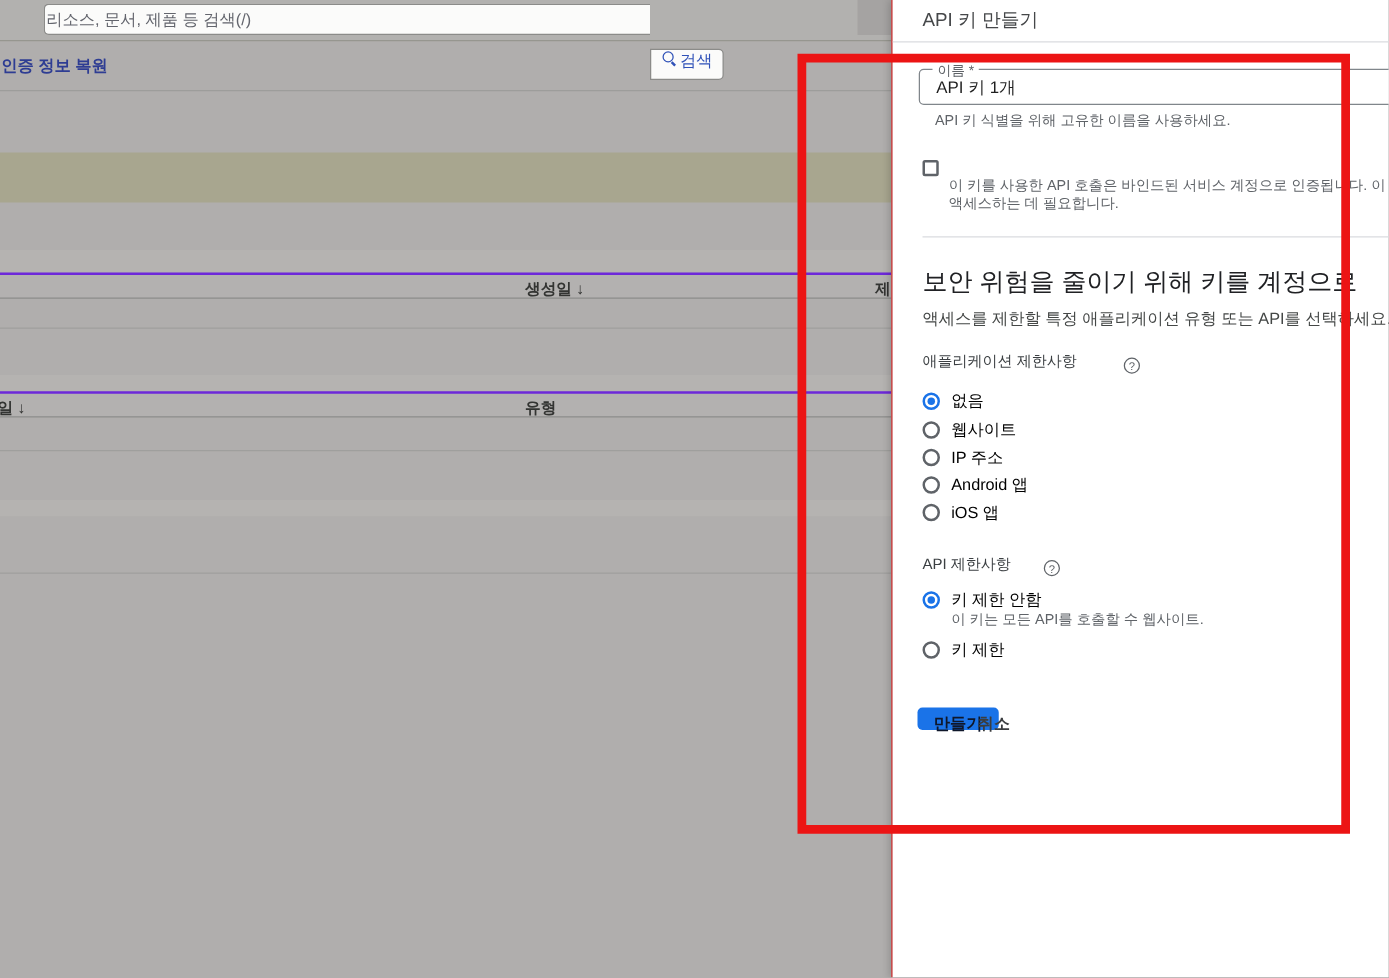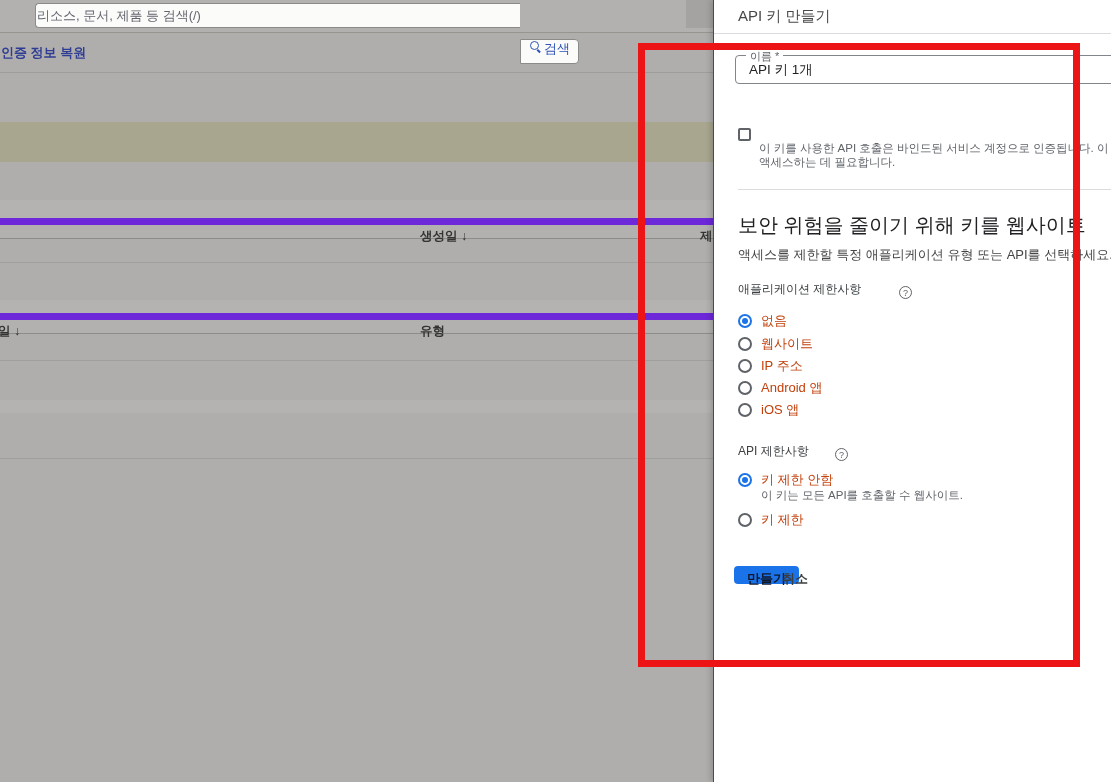--- a/index.html
+++ b/index.html
@@ -16,21 +16,21 @@
       border-radius:4px 0 0 4px; font-size:13px; color:#3c4043; padding:0 1px; outline:none;
       font-family:"Liberation Sans", "DejaVu Sans", sans-serif; }
   .search-input::placeholder { color:#63656d; opacity:1; }
   .search-btn { height:25px; background:#fbfbfa; border:1px solid #8b8b89; border-radius:0 4px 4px 0;
       color:#3052b8; font-size:13px; font-weight:500; display:flex; gap:3px; padding:0 8px; cursor:pointer;margin-top:36px; }
   .divider-h { position:absolute; left:0; width:713px; height:1px; background:#96968f; }
   .restore-link { position:absolute; left:1px; top:44px; font-size:13px; font-weight:600; color:#2e3d93; cursor:pointer; }
   .band-khaki { position:absolute; left:0; top:122px; width:713px; height:40px; background:#a8a68f; }
   .band-light { position:absolute; left:0; width:713px; background:#b5b3b1; }
   .thead { position:absolute; left:0; width:713px; height:21px; background:#b3b1b0;
-      border-top:7px solid #6d28d9; border-bottom:1px solid #8c8c8a; }
+      border-top:2px solid #6d28d9; border-bottom:1px solid #8c8c8a; }
   .thead span { position:absolute; top:3px; font-size:12.5px; font-weight:600; color:#333432; white-space:nowrap; cursor:pointer; }
   .rowline { position:absolute; left:0; width:713px; height:1px; background:#9f9f9d; }
 
   
   #panel { position:absolute; left:713px; top:0; width:398px; height:782px; background:#ffffff;
       border-left:1px solid #b91c1c; box-shadow:-2px 0 6px rgba(0,0,0,0.18); overflow:hidden; z-index:5; }
   .panel-title { position:absolute; left:24px; top:7px; font-size:15px; color:#454749; }
   .panel-divider { position:absolute; left:0; top:33px; width:500px; height:1px; background:#dadce0; }
   .section-divider { position:absolute; left:24px; top:189px; width:500px; height:1px; background:#dadce0; }
 
@@ -50,21 +50,21 @@
   .h1 { position:absolute; left:24px; top:212px; font-size:20px; font-weight:400; color:#202124; white-space:nowrap; }
   .h1-sub { position:absolute; left:24px; top:246px; font-size:13px; color:#444746; white-space:nowrap; }
   .h2 { position:absolute; font-size:12px; font-weight:400; color:#3c4043; white-space:nowrap; }
   .help { position:absolute; width:13px; height:13px; border:1.3px solid #5f6368; border-radius:50%;
       font-size:9px; color:#5f6368; display:flex; align-items:center; justify-content:center; cursor:pointer; }
 
   .radio-row { position:absolute; left:24px; height:20px; display:flex; align-items:center; gap:9px; cursor:pointer; }
   .radio { width:14px; height:14px; border:2px solid #5f6368; border-radius:50%; background:#fff; flex:0 0 auto; position:relative; }
   .radio.sel { border-color:#1a73e8; }
   .radio.sel::after { content:""; position:absolute; left:2px; top:2px; width:6px; height:6px; border-radius:50%; background:#1a73e8; }
-  .radio-label { font-size:13px; color:#c2410c; white-space:nowrap; }
+  .radio-label { font-size:13px; color:#000000; white-space:nowrap; }
   .radio-desc { position:absolute; left:47px; top:488px; font-size:11.5px; color:#5f6368; white-space:nowrap; }
 
   .btn-create { position:absolute; left:20px; top:566px; height:18px; padding:0 13px; background:#1a73e8;
       color:#0f172a; font-size:13px; font-weight:600; border:none; border-radius:4px; line-height:25px; cursor:pointer;
       font-family:"Liberation Sans", "DejaVu Sans", sans-serif; }
   .btn-cancel { position:absolute; left:68px; top:570px; font-size:13px; font-weight:600; color:#3b3d3f;
       background:none; border:none; cursor:pointer; font-family:"Liberation Sans", "DejaVu Sans", sans-serif; }
 
   
   #red-box { position:absolute; left:638px; top:43px; width:442px; height:624px;
@@ -119,28 +119,29 @@
   </div>
 
   <div id="panel">
     <div class="panel-title">API 키 만들기</div>
     <div class="panel-divider"></div>
 
     <div class="name-field">
       <span class="f-label">이름 *</span>
       <span class="f-value">API 키 1개</span>
     </div>
+    <div class="f-helper">API 키 식별을 위해 고유한 이름을 사용하세요.</div>
 
     <div class="checkbox"></div>
     <div class="cb-desc1">이 키를 사용한 API 호출은 바인드된 서비스 계정으로 인증됩니다. 이 옵션은 Vertex AI와</div>
     <div class="cb-desc2">액세스하는 데 필요합니다.</div>
 
     <div class="section-divider"></div>
 
-    <div class="h1">보안 위험을 줄이기 위해 키를 웹사이트</div>
+    <div class="h1">보안 위험을 줄이기 위해 키를 계정으로</div>
     <div class="h1-sub">액세스를 제한할 특정 애플리케이션 유형 또는 API를 선택하세요.</div>
 
     <div class="h2" style="left:24px; top:281px">애플리케이션 제한사항</div>
     <div class="help" style="left:185px; top:286px">?</div>
 
     <div class="radio-row" style="top:311px">
       <span class="radio sel"></span>
       <span class="radio-label">없음</span>
     </div>
     <div class="radio-row" style="top:334px">

